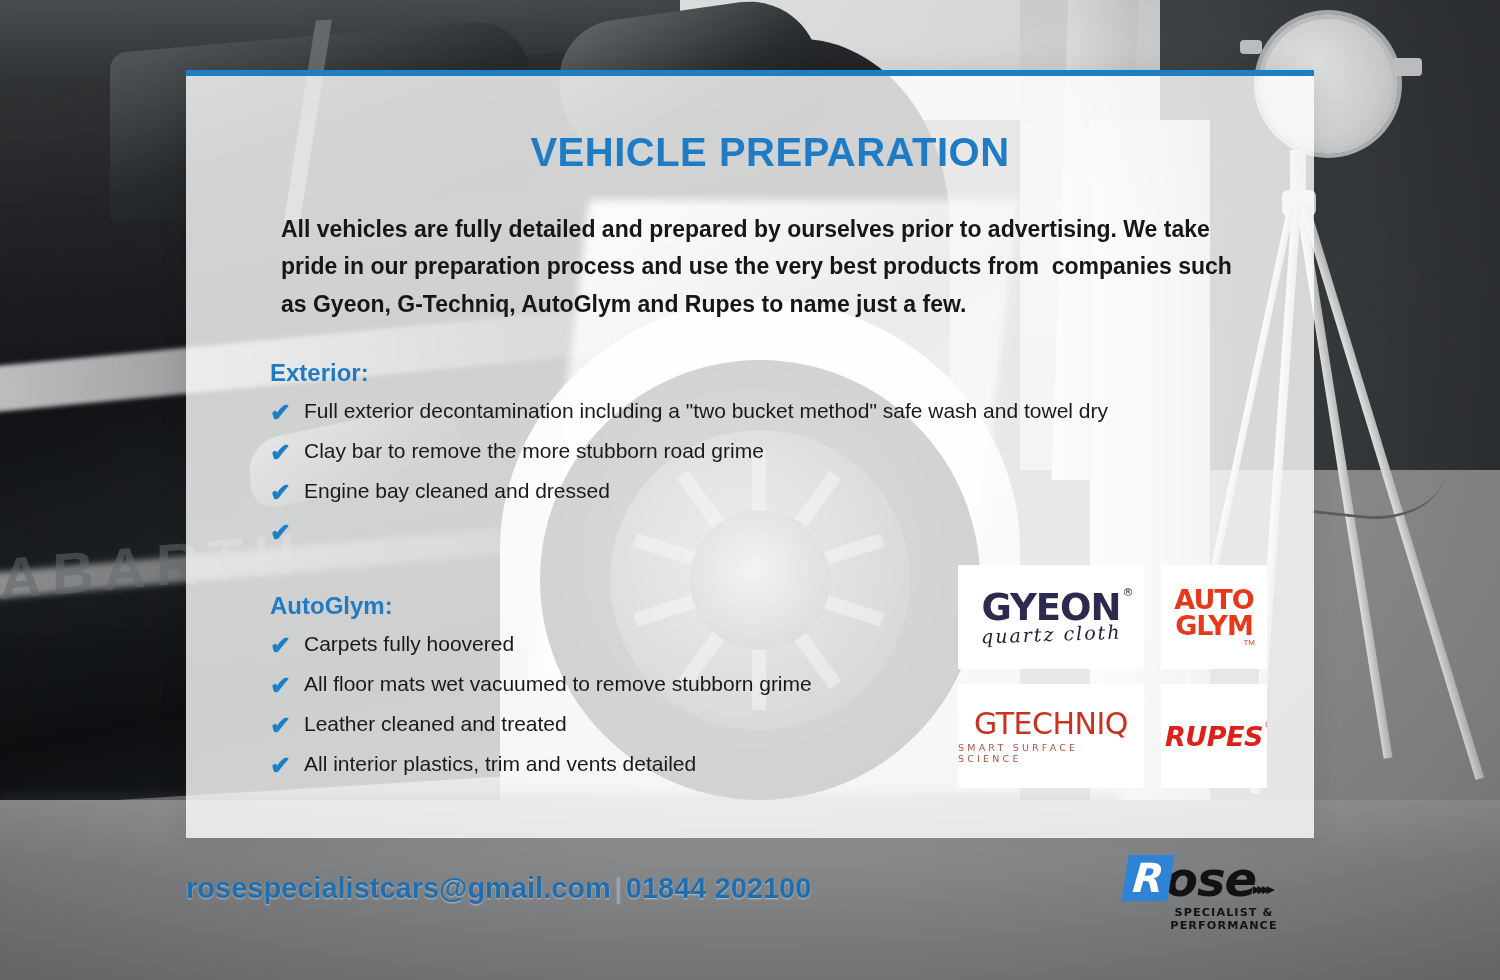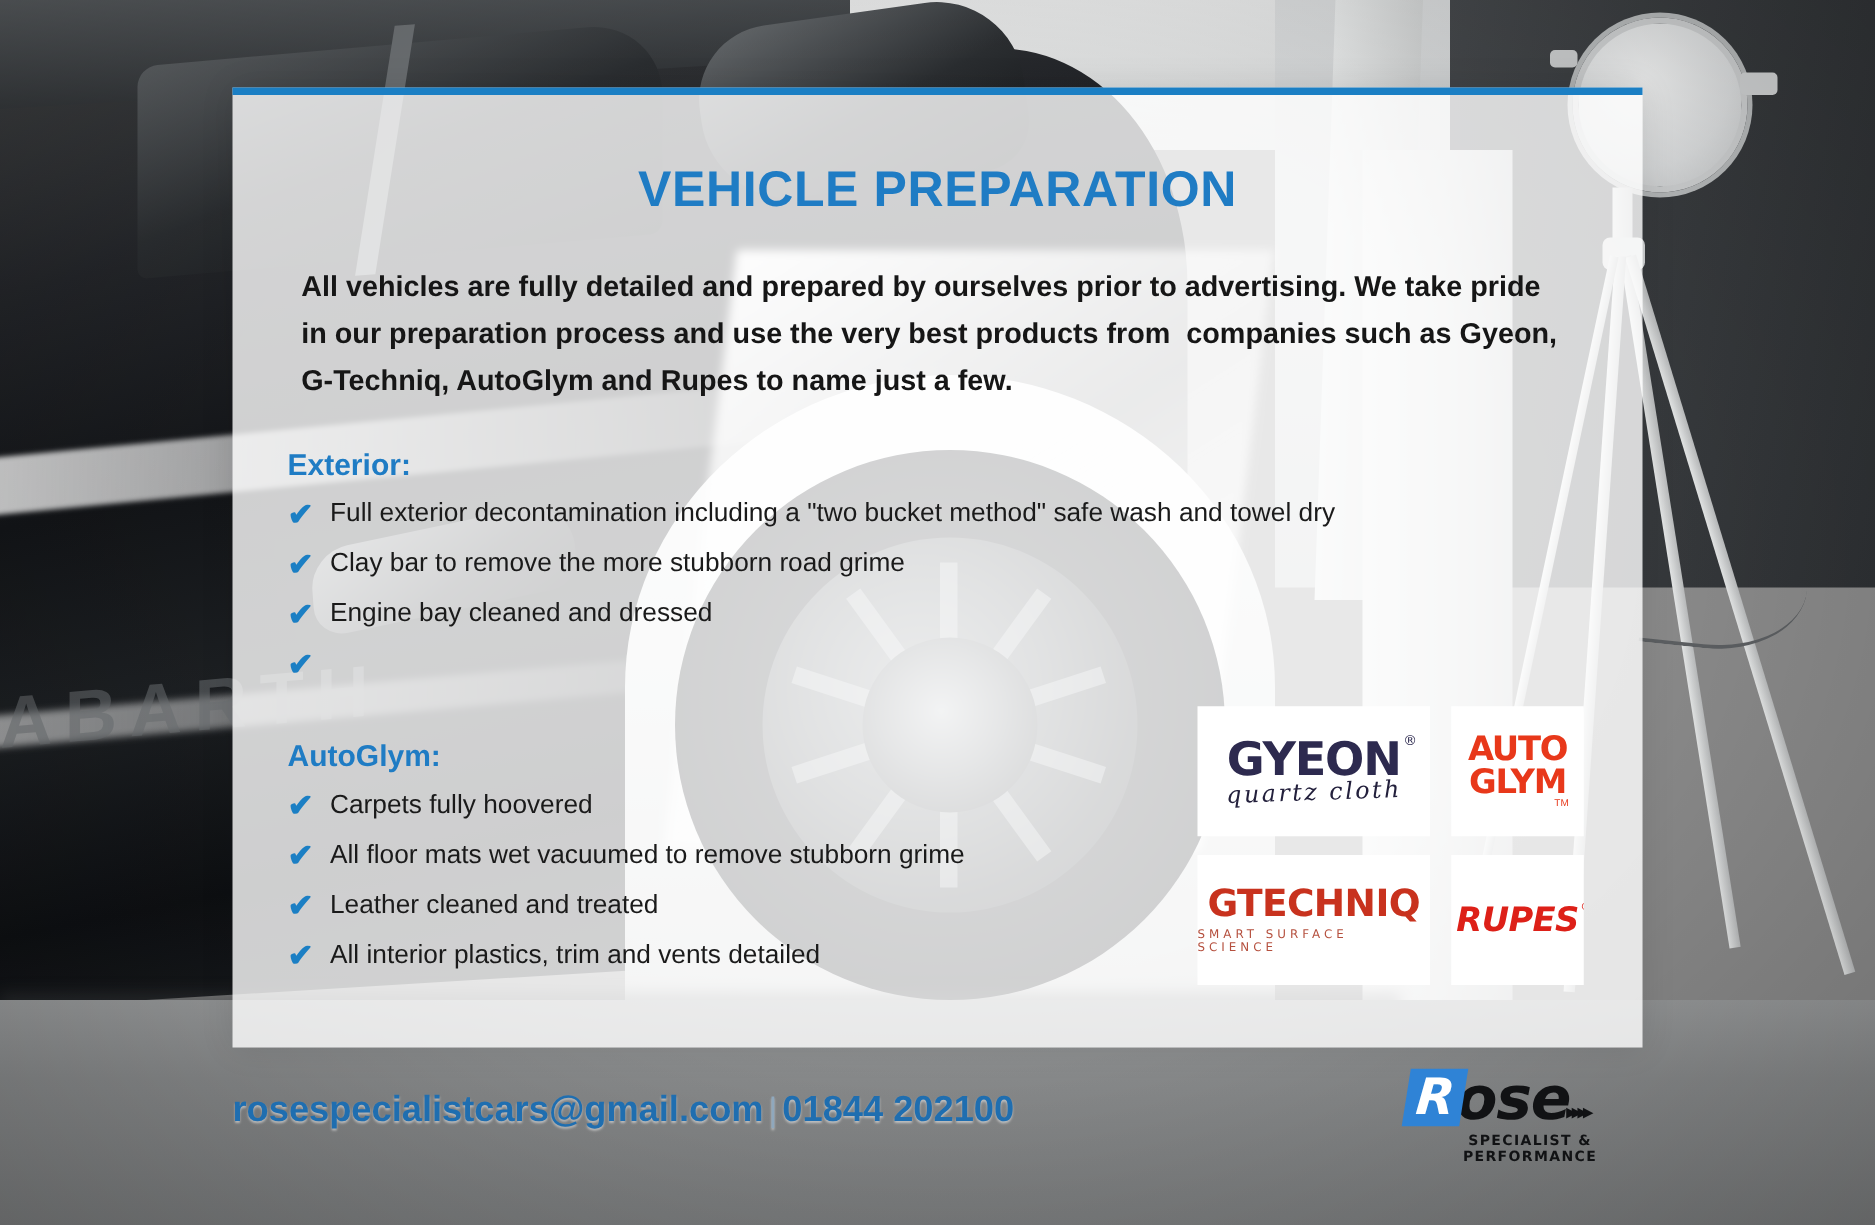--- a/index.html
+++ b/index.html
@@ -170,20 +170,21 @@
     position:absolute; inset:0;
     background:radial-gradient(ellipse at 50% 45%,rgba(0,0,0,0) 45%,rgba(0,0,0,.22) 100%);
     pointer-events:none;
   }
 
   
   #panel {
     position:absolute; left:186px; top:70px; width:1128px; height:768px;
     background:rgba(255,255,255,.80);
     box-shadow:0 0 26px rgba(0,0,0,.10);
+    padding-left:40px;
   }
   #panel-topbar {
     position:absolute; left:186px; top:70px; width:1128px; height:6px;
     background:#1b7fc4;
   }
 
   .title {
     text-align:center;
     color:#1f7cc4;
     font-size:40px;
@@ -259,21 +260,21 @@
     letter-spacing:2px; margin-top:-3px;
     transform:rotate(-2deg);
   }
   .ag-line {
     color:#e8381a; font-weight:bold; font-size:27px;
     font-family:"DejaVu Sans", sans-serif;
     letter-spacing:-1px; line-height:.96;
   }
   .ag-tm { color:#e8381a; font-size:8px; align-self:flex-end; margin-right:12px; }
   .gt-word {
-    color:#c8321e; font-size:30px; font-weight:bold;
+    color:#c8321e; font-size:30px; font-weight:normal;
     letter-spacing:-.5px; line-height:1;
     font-family:"DejaVu Sans", sans-serif;
   }
   .gt-tag {
     color:#b5503e; font-size:9.5px; letter-spacing:3.2px; margin-top:3px;
     font-family:"DejaVu Sans", sans-serif;
   }
   .rupes-word {
     color:#dd2018; font-size:27px; font-weight:bold; font-style:italic;
     letter-spacing:-.5px; position:relative;

